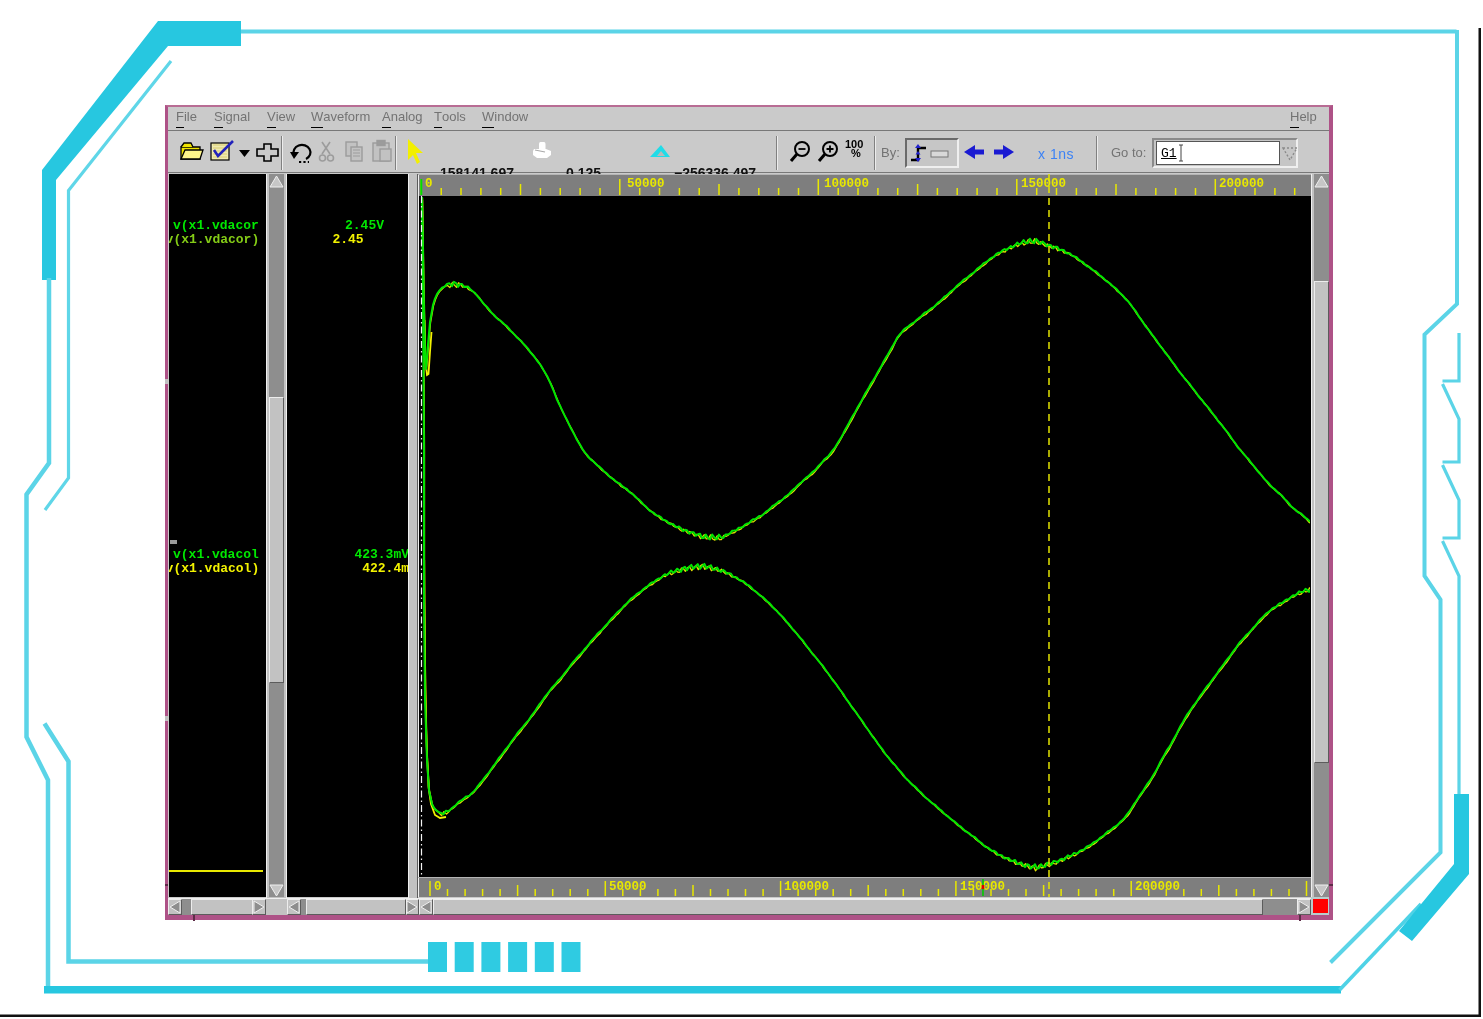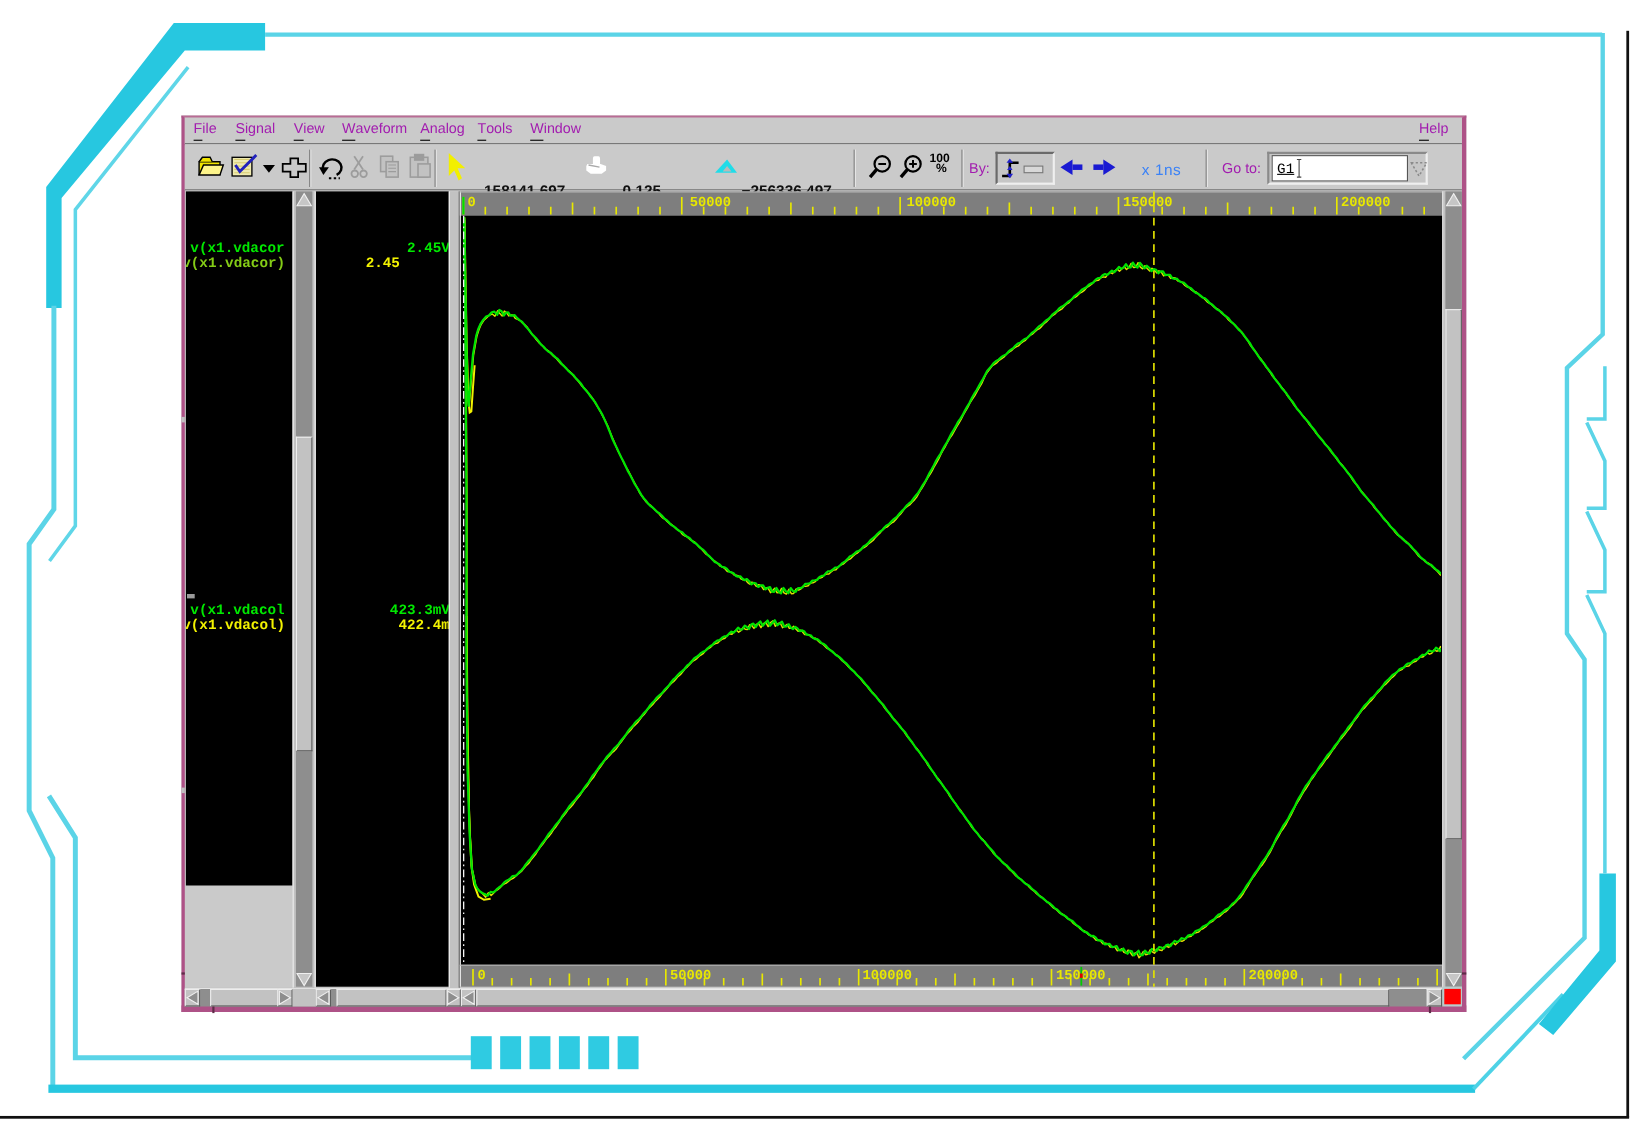--- a/index.html
+++ b/index.html
@@ -1,19 +1,19 @@
 <!DOCTYPE html>
 <html><head><meta charset="utf-8"><style>
 html,body{margin:0;padding:0;background:#fff;width:1483px;height:1019px;overflow:hidden;}
 *{box-sizing:border-box;}
 .a{position:absolute;}
 body{font-family:"Liberation Sans",sans-serif;}
 #win{position:absolute;left:165px;top:105px;width:1168px;height:815px;background:#cacaca;
  border-left:3px solid #ae5287;border-right:4px solid #ae5287;border-top:2px solid #b86c94;border-bottom:6px solid #ae5287;}
-.mt{font:13px "Liberation Sans",sans-serif;color:#a21caf;}
+.mt{font:13px "Liberation Sans",sans-serif;color:#737373;}
 .u{display:inline-block;border-bottom:1px solid #000;padding-bottom:3px;line-height:14px;}
 .tbt{font:bold 14px "Liberation Sans",sans-serif;color:#111;margin-top:24px;}
 .sep{position:absolute;top:3px;width:2px;height:34px;border-left:1px solid #808080;border-right:1px solid #ececec;}
 .sig{font:bold 13px "Liberation Mono",monospace;white-space:pre;}
 .rl{font:bold 12.5px "Liberation Mono",monospace;fill:#e8e800;}
 .btn3{background:#c2c2c2;border-top:1px solid #ededed;border-left:1px solid #ededed;border-right:1px solid #5c5c5c;border-bottom:1px solid #5c5c5c;}
 </style></head><body>
 <svg class="a" style="left:0;top:0" width="1483" height="1019" viewBox="0 0 1483 1019">
 <g fill="none" stroke-linecap="butt">
 <polygon points="158,21 241,21 241,46 168,46 56,180 56,280 42,280 42,170" fill="#27c7e0"></polygon>
@@ -144,30 +144,30 @@
 <div class="a" style="left:1152px;top:138px;width:146px;height:30px;background:#c6c6c6;border-top:2px solid #8a8a8a;border-left:2px solid #8a8a8a;border-bottom:2px solid #efefef;border-right:2px solid #efefef;"></div>
 <div class="a" style="left:1156px;top:141px;width:124px;height:24px;background:#fff;border:1px solid #555;"></div>
 <div class="a" style="left:1161px;top:146px;font:13px 'Liberation Mono',monospace;color:#000;text-decoration:underline;">G1</div>
 <svg class="a" style="left:1178px;top:143px" width="8" height="20">
     <path d="M1,2 h4 M3,2 v16 M1,18 h4" stroke="#444" stroke-width="1" fill="none"></path>
   </svg>
 <svg class="a" style="left:1282px;top:147px" width="16" height="14">
     <polygon points="1,1 15,1 8,13" fill="none" stroke="#8a8a8a" stroke-width="1.4" stroke-dasharray="2,2"></polygon>
   </svg>
 
-<div class="a" style="left:169px;top:174px;width:97px;height:631px;background:#000;overflow:hidden;">
+<div class="a" style="left:169px;top:174px;width:97px;height:723px;background:#000;overflow:hidden;">
  <div class="sig a" style="left:4px;top:44px;color:#00e800;">v(x1.vdacor</div>
  <div class="sig a" style="left:-3.4px;top:58px;color:#84cc16;">v(x1.vdacor)</div>
  <div class="sig a" style="left:4px;top:373px;color:#00e800;">v(x1.vdacol</div>
  <div class="sig a" style="left:-3.4px;top:387px;color:#f2f200;">v(x1.vdacol)</div>
  <div class="a" style="left:0px;top:696px;width:94px;height:2px;background:#e8e800;"></div>
  <div class="a" style="left:1px;top:366px;width:7px;height:4px;background:#9a9a9a;"></div>
 </div>
 <div class="a" style="left:287px;top:174px;width:121px;height:723px;background:#000;overflow:hidden;">
- <div class="sig a" style="left:0;top:44px;width:97px;text-align:right;color:#00e800;margin-left:25px;">2.45V</div>
+ <div class="sig a" style="left:0;top:44px;width:97px;text-align:right;color:#00e800;">2.45V</div>
  <div class="sig a" style="left:0;top:58px;width:122px;text-align:center;color:#f2f200;">2.45</div>
  <div class="sig a" style="left:0;top:373px;width:122px;text-align:right;color:#00e800;padding-left:24px;">423.3mV</div>
  <div class="sig a" style="left:0;top:387px;width:122px;text-align:right;color:#f2f200;">422.4m</div>
 </div>
 
 <div class="a" style="left:266px;top:174px;width:21px;height:740px;background:#c2c2c2;border-left:1px solid #efefef;border-right:1px solid #efefef;"></div>
 <div class="a" style="left:269px;top:174px;width:15px;height:723px;background:#8e8e8e;"></div>
 <div class="a btn3" style="left:269px;top:397px;width:15px;height:286px;"></div>
 <svg class="a" style="left:269px;top:175px" width="15" height="14">
     <polygon points="7.5,1 14,12 1,12" fill="#c6c6c6" stroke="#efefef" stroke-width="1"></polygon>

